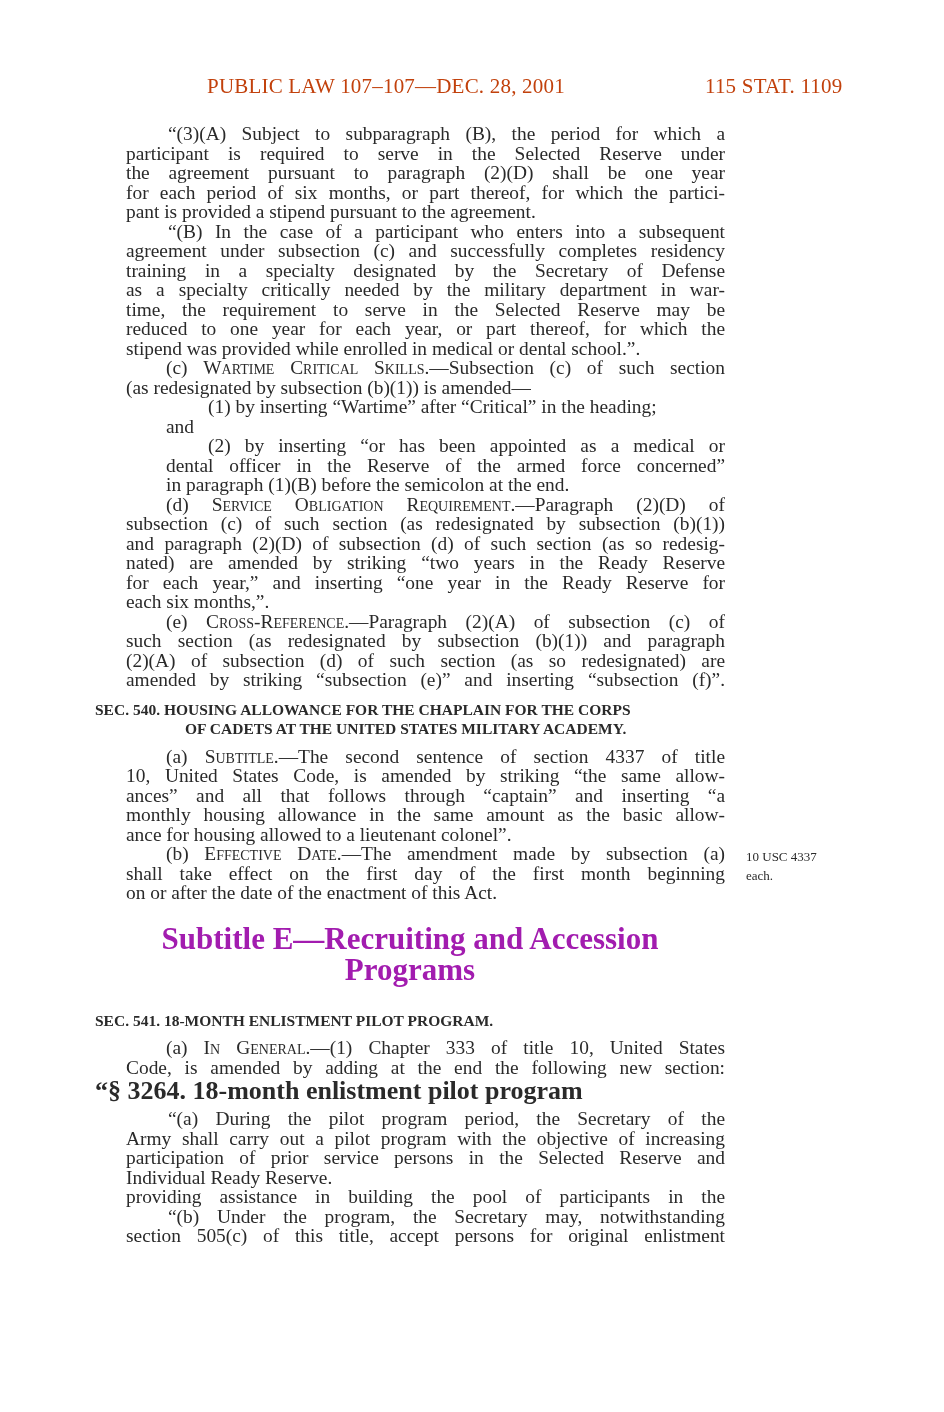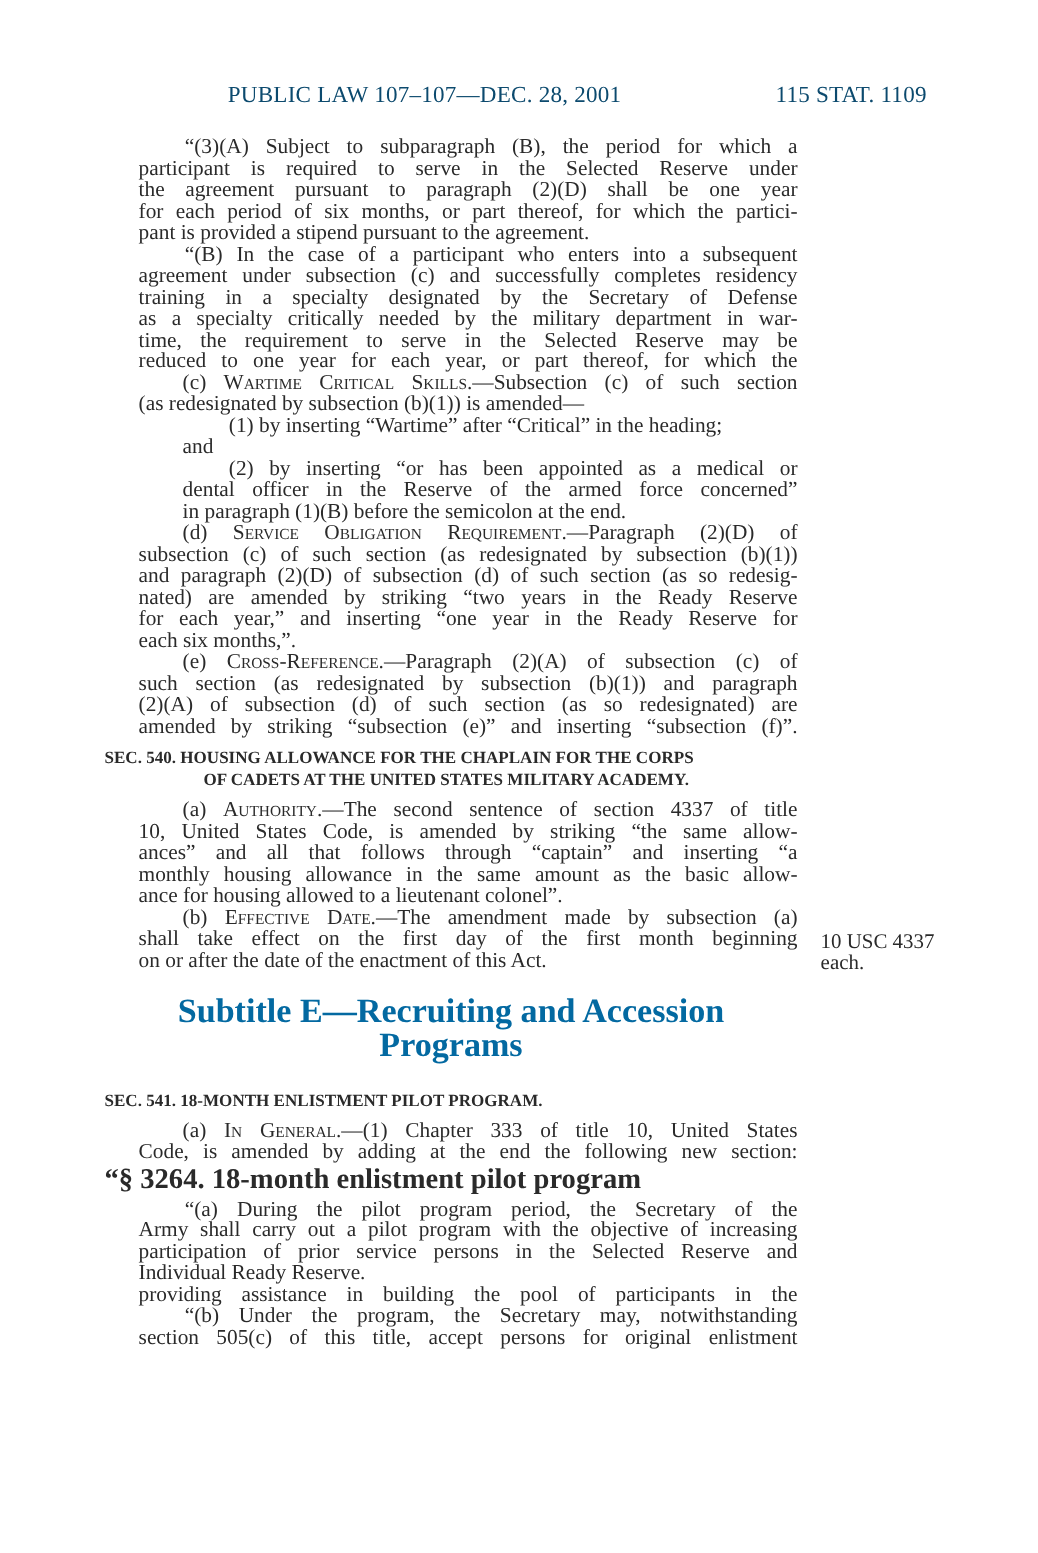--- a/index.html
+++ b/index.html
@@ -1,33 +1,33 @@
 <!DOCTYPE html>
 <html><head>
 <meta charset="utf-8">
 <style>
   html, body { margin: 0; padding: 0; background: #ffffff; }
   body { width: 944px; height: 1412px; position: relative; overflow: hidden; font-family: "Liberation Serif", "DejaVu Serif", serif; color: #2a2a2a; }
-  .hdr { position: absolute; top: 74px; font-size: 21px; letter-spacing: 0.2px; color: #0c4a6e; }
+  .hdr { position: absolute; top: 74px; font-size: 21px; letter-spacing: 0.2px; color: #c2410c; }
   .hdr-left { left: 207px; }
   .hdr-right { left: 705px; text-align: center; }
   .body { position: absolute; left: 95px; width: 630px; top: 124px; font-size: 19.4px; line-height: 19.5px; }
   .ln { height: 19.5px; white-space: nowrap; text-align: justify; text-align-last: justify; margin-left: 31px; }
   .ln.last { text-align-last: left; }
   .i1 { padding-left: 42px; }
   .i2 { padding-left: 40px; }
   .i3 { padding-left: 82px; }
   .sc { font-variant: small-caps; }
   .sec { font-family: "Liberation Serif", serif; font-weight: bold; font-size: 15.5px; letter-spacing: 0px; height: 19.5px; white-space: nowrap; }
   .sec-head { margin-top: 10px; }
   .sec-cont { padding-left: 90px; text-align: left; }
   .gap { height: 8px; }
-  .subtitle { font-weight: bold; font-size: 31px; line-height: 31px; text-align: center; margin-top: 20px; margin-bottom: 26px; color: #0369a1; }
+  .subtitle { font-weight: bold; font-size: 31px; line-height: 31px; text-align: center; margin-top: 20px; margin-bottom: 26px; color: #a21caf; }
   .subsec { font-weight: bold; font-size: 26px; height: 24px; white-space: nowrap; margin-top: 4px; margin-bottom: 4px; }
-  .margin-note { position: absolute; left: 746px; top: 847px; font-size: 19px; line-height: 19px; color: #2a2a2a; }
+  .margin-note { position: absolute; left: 746px; top: 847px; font-size: 13px; line-height: 19px; color: #2a2a2a; }
 </style>
 </head>
 <body>
 
 <div>
   <div class="hdr hdr-left">PUBLIC LAW 107–107—DEC. 28, 2001</div>
   <div class="hdr hdr-right">115 STAT. 1109</div>
 </div>
 
 <div class="body">
@@ -40,20 +40,21 @@
     <div class="ln last">pant is provided a stipend pursuant to the agreement.</div>
   </div>
 
   <div>
     <div class="ln i1">“(B) In the case of a participant who enters into a subsequent</div>
     <div class="ln">agreement under subsection (c) and successfully completes residency</div>
     <div class="ln">training in a specialty designated by the Secretary of Defense</div>
     <div class="ln">as a specialty critically needed by the military department in war-</div>
     <div class="ln">time, the requirement to serve in the Selected Reserve may be</div>
     <div class="ln">reduced to one year for each year, or part thereof, for which the</div>
+    <div class="ln last">stipend was provided while enrolled in medical or dental school.”.</div>
   </div>
 
   <div>
     <div class="ln i2"><span>(c) </span><span class="sc">Wartime Critical Skills.</span><span>—Subsection (c) of such section</span></div>
     <div class="ln last">(as redesignated by subsection (b)(1)) is amended—</div>
     <div class="ln last i3">(1) by inserting “Wartime” after “Critical” in the heading;</div>
     <div class="ln last i2">and</div>
     <div class="ln i3">(2) by inserting “or has been appointed as a medical or</div>
     <div class="ln i2">dental officer in the Reserve of the armed force concerned”</div>
     <div class="ln last i2">in paragraph (1)(B) before the semicolon at the end.</div>
@@ -72,21 +73,21 @@
     <div class="ln i2"><span>(e) </span><span class="sc">Cross-Reference.</span><span>—Paragraph (2)(A) of subsection (c) of</span></div>
     <div class="ln">such section (as redesignated by subsection (b)(1)) and paragraph</div>
     <div class="ln">(2)(A) of subsection (d) of such section (as so redesignated) are</div>
     <div class="ln">amended by striking “subsection (e)” and inserting “subsection (f)”.</div>
   </div>
 
   <div>
     <div class="sec sec-head">SEC. 540. HOUSING ALLOWANCE FOR THE CHAPLAIN FOR THE CORPS</div>
     <div class="sec sec-cont">OF CADETS AT THE UNITED STATES MILITARY ACADEMY.</div>
     <div class="gap"></div>
-    <div class="ln i2"><span>(a) </span><span class="sc">Authority.</span><span>—The second sentence of section 4337 of title</span></div>
+    <div class="ln i2"><span>(a) </span><span class="sc">Subtitle.</span><span>—The second sentence of section 4337 of title</span></div>
     <div class="ln">10, United States Code, is amended by striking “the same allow-</div>
     <div class="ln">ances” and all that follows through “captain” and inserting “a</div>
     <div class="ln">monthly housing allowance in the same amount as the basic allow-</div>
     <div class="ln last">ance for housing allowed to a lieutenant colonel”.</div>
     <div class="ln i2"><span>(b) </span><span class="sc">Effective Date.</span><span>—The amendment made by subsection (a)</span></div>
     <div class="ln">shall take effect on the first day of the first month beginning</div>
     <div class="ln last">on or after the date of the enactment of this Act.</div>
   </div>
 
   <div class="subtitle">

